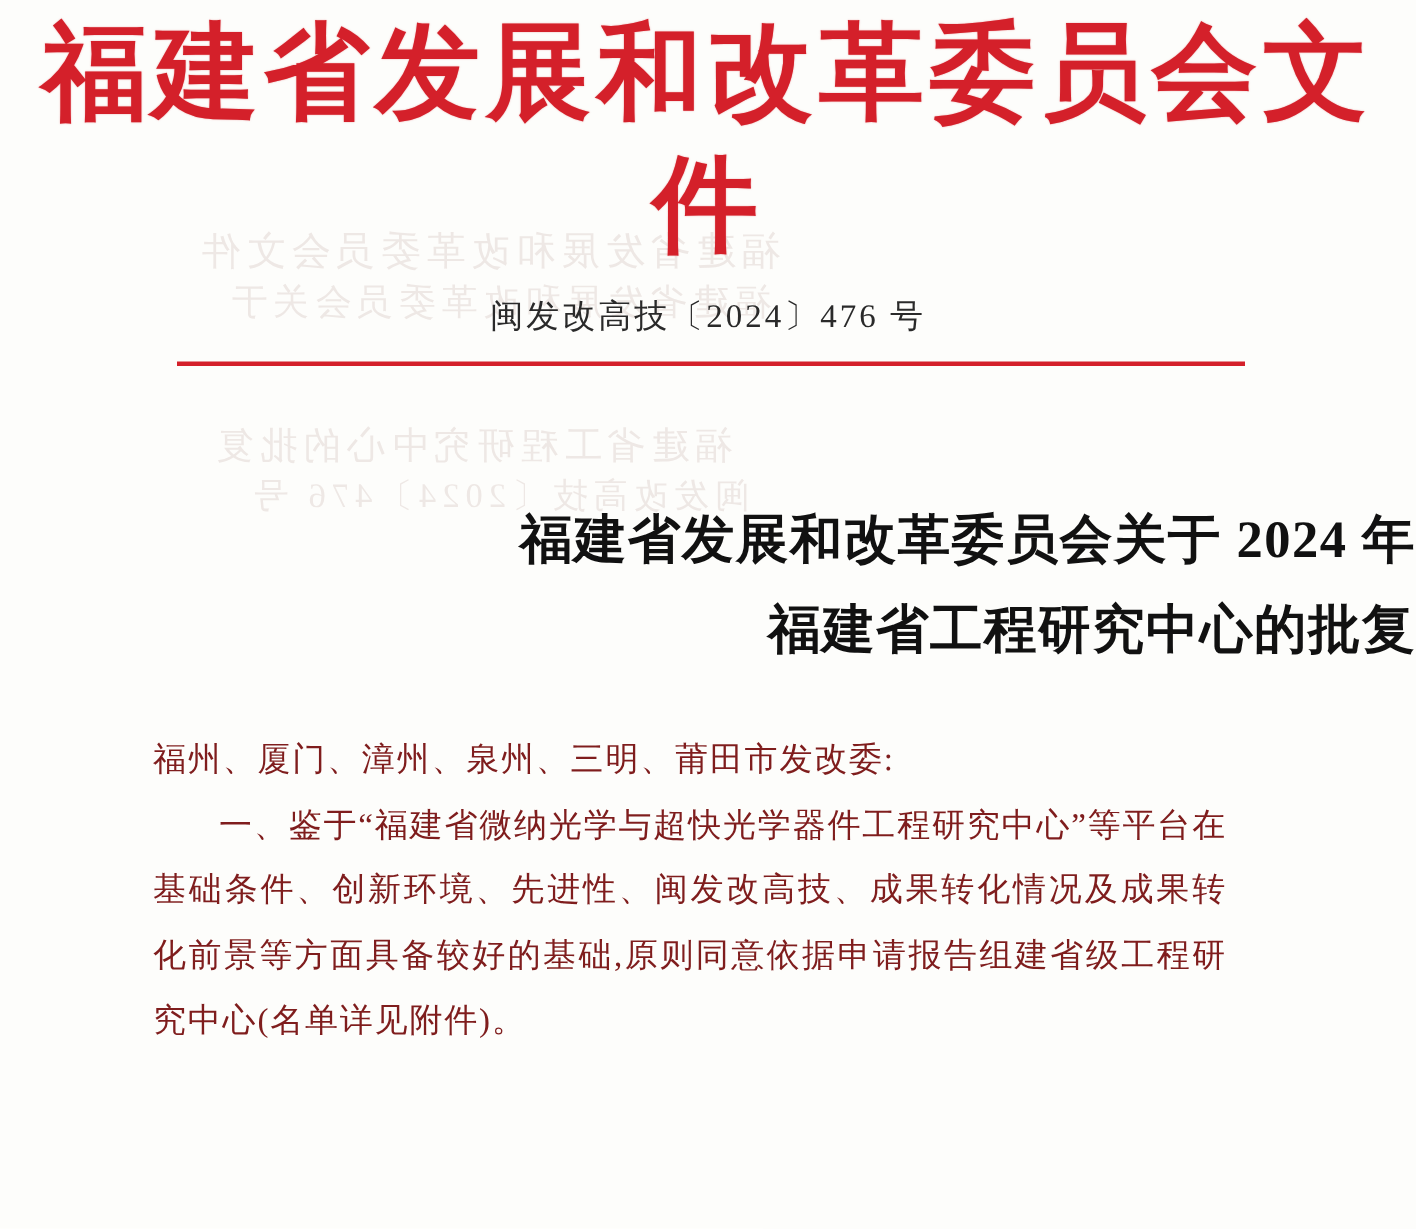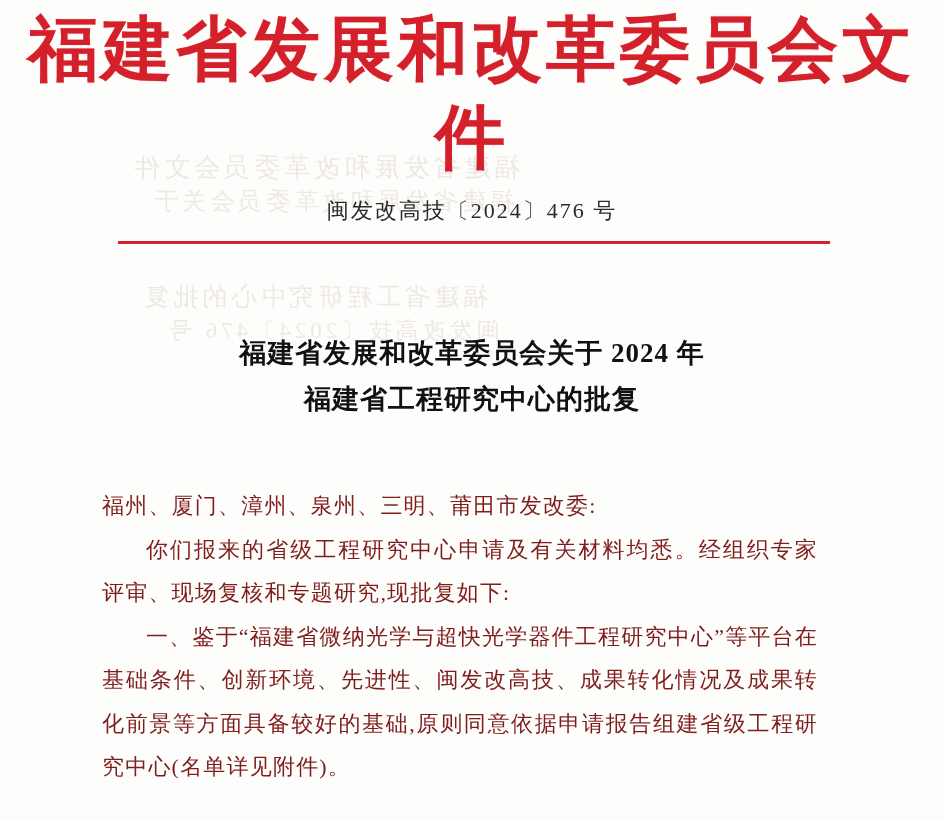--- a/index.html
+++ b/index.html
@@ -73,22 +73,22 @@
     width: 712px;
     height: 3px;
     background: #d4202a;
   }
 
   .doc-title {
     position: absolute;
     top: 330px;
     left: 0;
     width: 944px;
-    text-align: center;
-    font-size: 27px;
+    text-align: right;
+    font-size: 35px;
     font-weight: bold;
     color: #111111;
     line-height: 1.72;
     letter-spacing: 1px;
     font-family: "Liberation Serif", serif;
   }
 
   .body-block {
     position: absolute;
     top: 484px;
@@ -127,17 +127,16 @@
 
   <div class="red-rule"></div>
 
   <div class="doc-title">
     <div>福建省发展和改革委员会关于 2024 年</div>
     <div>福建省工程研究中心的批复</div>
   </div>
 
   <div class="body-block">
     <p>福州、厦门、漳州、泉州、三明、莆田市发改委:</p>
-    <p class="indent2">你们报来的省级工程研究中心申请及有关材料均悉。经组织专家评审、现场复核和专题研究,现批复如下:</p>
     <p class="indent2">一、鉴于“福建省微纳光学与超快光学器件工程研究中心”等平台在基础条件、创新环境、先进性、闽发改高技、成果转化情况及成果转化前景等方面具备较好的基础,原则同意依据申请报告组建省级工程研究中心(名单详见附件)。</p>
   </div>
 
 </div>
 
 </body></html>

